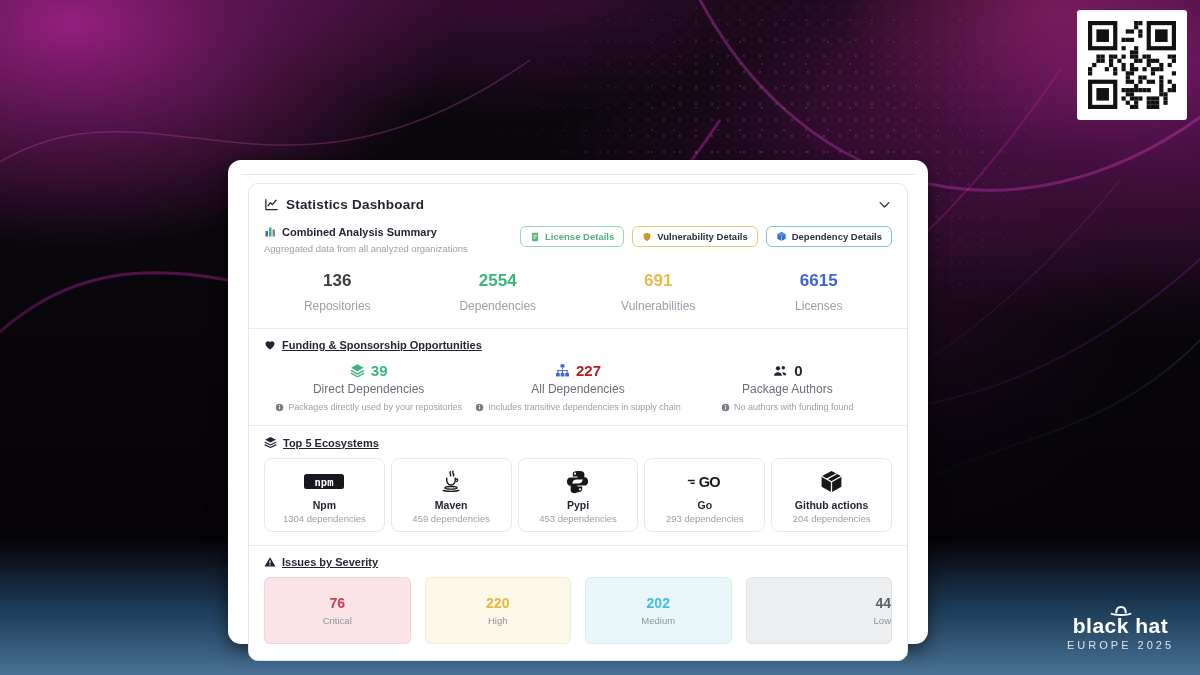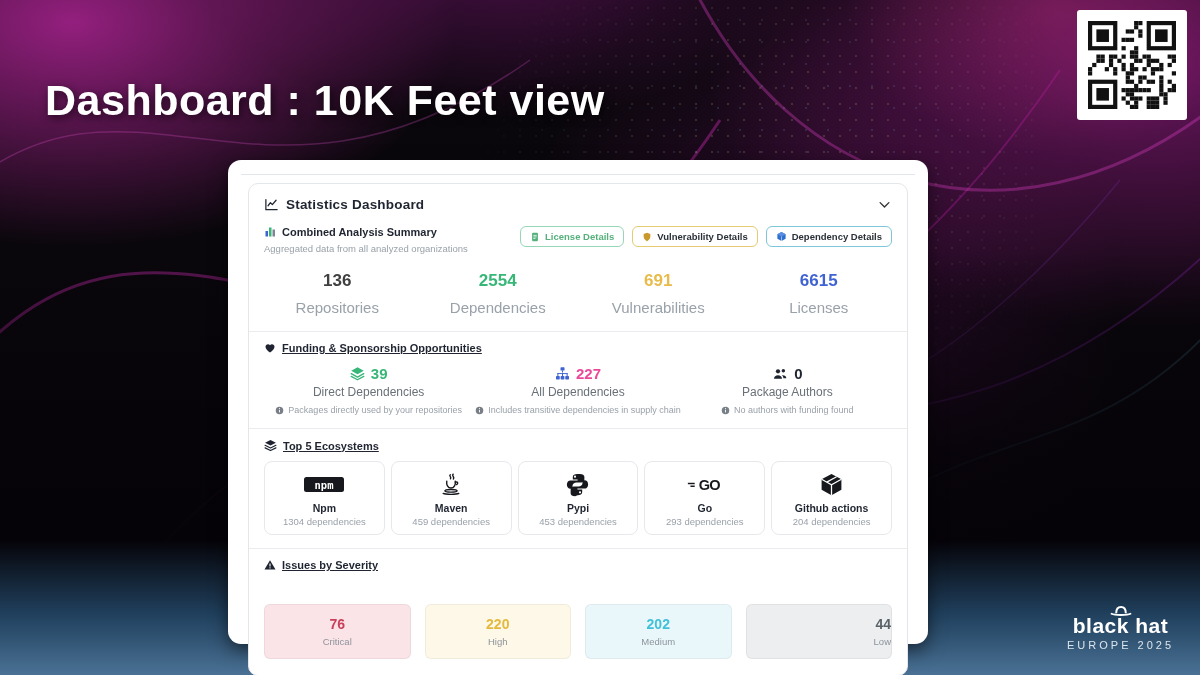--- a/index.html
+++ b/index.html
@@ -55,42 +55,42 @@
   .summary-buttons { display:flex; gap:8px; }
   .pill { display:inline-flex; align-items:center; gap:5px; font-size:9.5px; font-weight:700;
     padding:4px 9px; border-radius:6px; background:#fff; cursor:pointer;
     font-family:"Liberation Sans", sans-serif; }
   .pill-license { border:1px solid #97d6b6; color:#55b07c; }
   .pill-vuln    { border:1px solid #e5cb73; color:#2b3138; }
   .pill-dep     { border:1px solid #7cc7da; color:#2b3138; }
 
   .stats-row { display:grid; grid-template-columns:repeat(4,1fr); text-align:center; padding:17px 8px 15px; }
   .stat-value { font-size:17px; font-weight:700; }
-  .stat-label { font-size:15px; color:#99a1a9; margin-top:8px; }
+  .stat-label { font-size:12px; color:#99a1a9; margin-top:8px; }
 
   .section { border-top:1px solid #e9ebee; padding:10px 15px 13px; }
   .sec-head { display:flex; align-items:center; gap:6px; font-size:11px; font-weight:700; margin-bottom:9px;text-decoration:underline; }
 
   .funding-grid { display:grid; grid-template-columns:repeat(3,1fr); text-align:center; padding-top:2px; }
   .fund-top { display:flex; align-items:center; justify-content:center; gap:6px; }
   .fund-value { font-size:15px; font-weight:700; }
   .fund-label { font-size:12px; color:#6a7078; margin-top:3px; }
   .fund-note { display:flex; align-items:center; justify-content:center; gap:4px;
     font-size:9px; color:#9aa1a9; margin-top:6px; }
 
   .eco-grid { display:grid; grid-template-columns:repeat(5,1fr); gap:6px; }
   .eco-card { border:1px solid #e6e8ec; border-radius:8px; height:74px; background:#fff;
     display:flex; flex-direction:column; align-items:center; justify-content:center; gap:2px; }
   .eco-icon { height:30px; display:flex; align-items:center; justify-content:center; }
   .eco-name { font-size:10.5px; font-weight:700; }
   .eco-count { font-size:9.5px; color:#9aa1a9; }
 
   .sev-grid { display:grid; grid-template-columns:repeat(4,1fr); gap:14px; padding-bottom:3px; }
-  .sev-card { height:55px; border-radius:6px; border:1px solid rgba(0,0,0,.05);
-    display:flex; flex-direction:column; align-items:center; justify-content:center; gap:4px;margin-top:24px; }
+  .sev-card { height:67px; border-radius:6px; border:1px solid rgba(0,0,0,.05);
+    display:flex; flex-direction:column; align-items:center; justify-content:center; gap:4px; }
   .sev-value { font-size:14px; font-weight:700; }
   .sev-label { font-size:9.5px; color:#8d949b; }
 </style>
 </head>
 <body>
 
 <div class="slide">
 
   <div class="bg-top">
     <svg class="swirls" width="1200" height="560" viewBox="0 0 1200 560">
@@ -99,21 +99,20 @@
       <path d="M480 560 C 690 310, 900 540, 1210 250" stroke="rgba(156,42,200,.28)" stroke-width="2" fill="none"></path>
       <path d="M690 -20 C 790 190, 1010 260, 1210 110" stroke="rgba(224,64,200,.34)" stroke-width="3" fill="none"></path>
       <path d="M-40 190 C 140 40, 260 250, 530 60" stroke="rgba(232,84,212,.26)" stroke-width="1.5" fill="none"></path>
       <path d="M240 560 C 520 330, 760 620, 1120 180" stroke="rgba(140,60,210,.2)" stroke-width="1.5" fill="none"></path>
       <path d="M820 560 C 950 420, 1080 470, 1210 330" stroke="rgba(96,180,220,.22)" stroke-width="2" fill="none"></path>
     </svg>
     <div class="dots"></div>
   </div>
   <div class="bg-bottom"></div>
 
-  <h1 class="title">Dashboard : 10K Feet view</h1>
 
   <div class="qr">
     <svg id="qr-svg" viewBox="0 0 84 84" width="88" height="88">
         <rect x="44" y="0" width="4" height="4" fill="#111"></rect>
         <rect x="48" y="0" width="4" height="4" fill="#111"></rect>
         <rect x="44" y="4" width="4" height="4" fill="#111"></rect>
         <rect x="36" y="8" width="4" height="4" fill="#111"></rect>
         <rect x="40" y="8" width="4" height="4" fill="#111"></rect>
         <rect x="48" y="8" width="4" height="4" fill="#111"></rect>
         <rect x="48" y="12" width="4" height="4" fill="#111"></rect>
@@ -354,21 +353,21 @@
                     <rect x="1.6" y="16" width="6" height="5.4" rx="1"></rect>
                     <rect x="9" y="16" width="6" height="5.4" rx="1"></rect>
                     <rect x="16.4" y="16" width="6" height="5.4" rx="1"></rect>
                     <rect x="11.2" y="7.2" width="1.6" height="3.2"></rect>
                     <rect x="3.8" y="11.4" width="16.4" height="1.5"></rect>
                     <rect x="3.8" y="11.4" width="1.6" height="4.6"></rect>
                     <rect x="11.2" y="11.4" width="1.6" height="4.6"></rect>
                     <rect x="18.6" y="11.4" width="1.6" height="4.6"></rect>
                   </svg>
               </span>
-              <span class="fund-value" style="color: #ec4899;">227</span>
+              <span class="fund-value" style="color: #b91c1c;">227</span>
             </div>
             <div class="fund-label">All Dependencies</div>
             <div class="fund-note">
               <span style="display:flex">
                 <svg viewBox="0 0 24 24" width="9" height="9">
                     <circle cx="12" cy="12" r="10" fill="#787f87"></circle>
                     <rect x="10.8" y="10" width="2.4" height="7" fill="#fff"></rect>
                     <circle cx="12" cy="6.8" r="1.5" fill="#fff"></circle>
                   </svg>
               </span>

